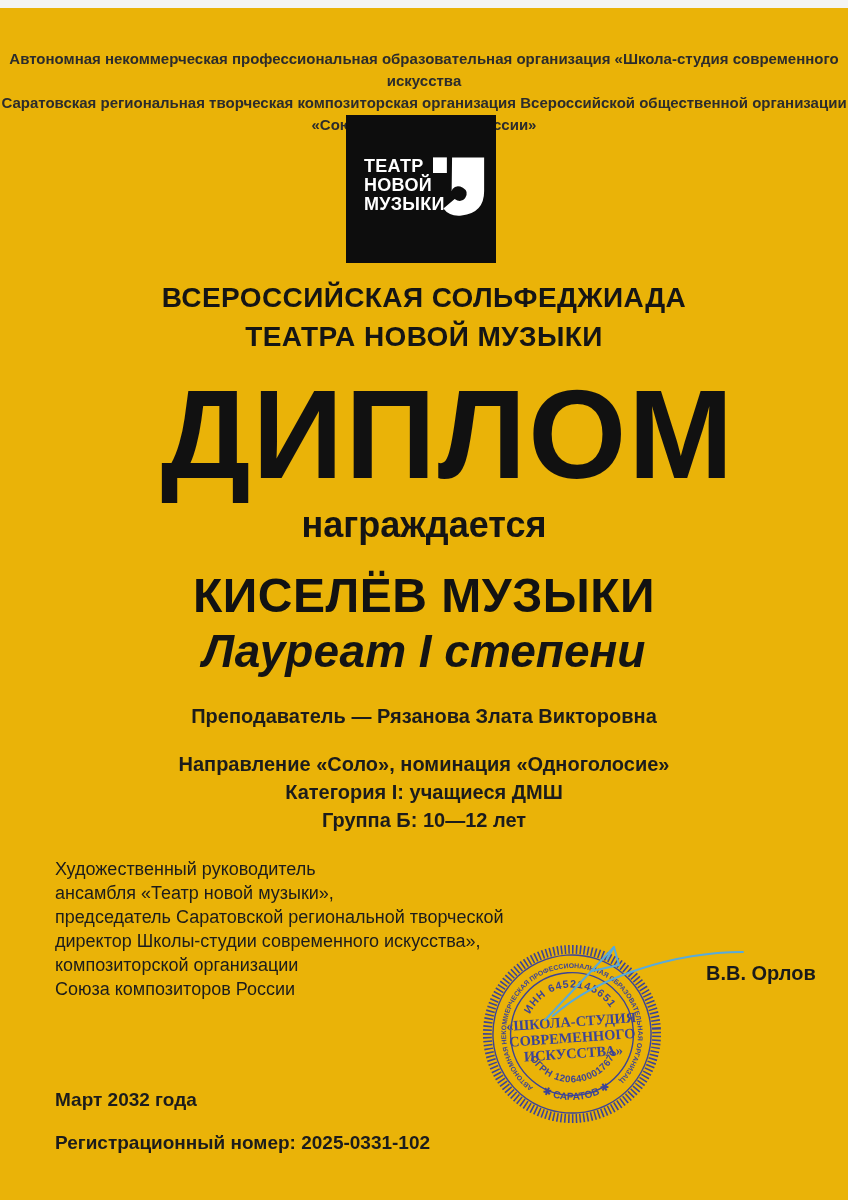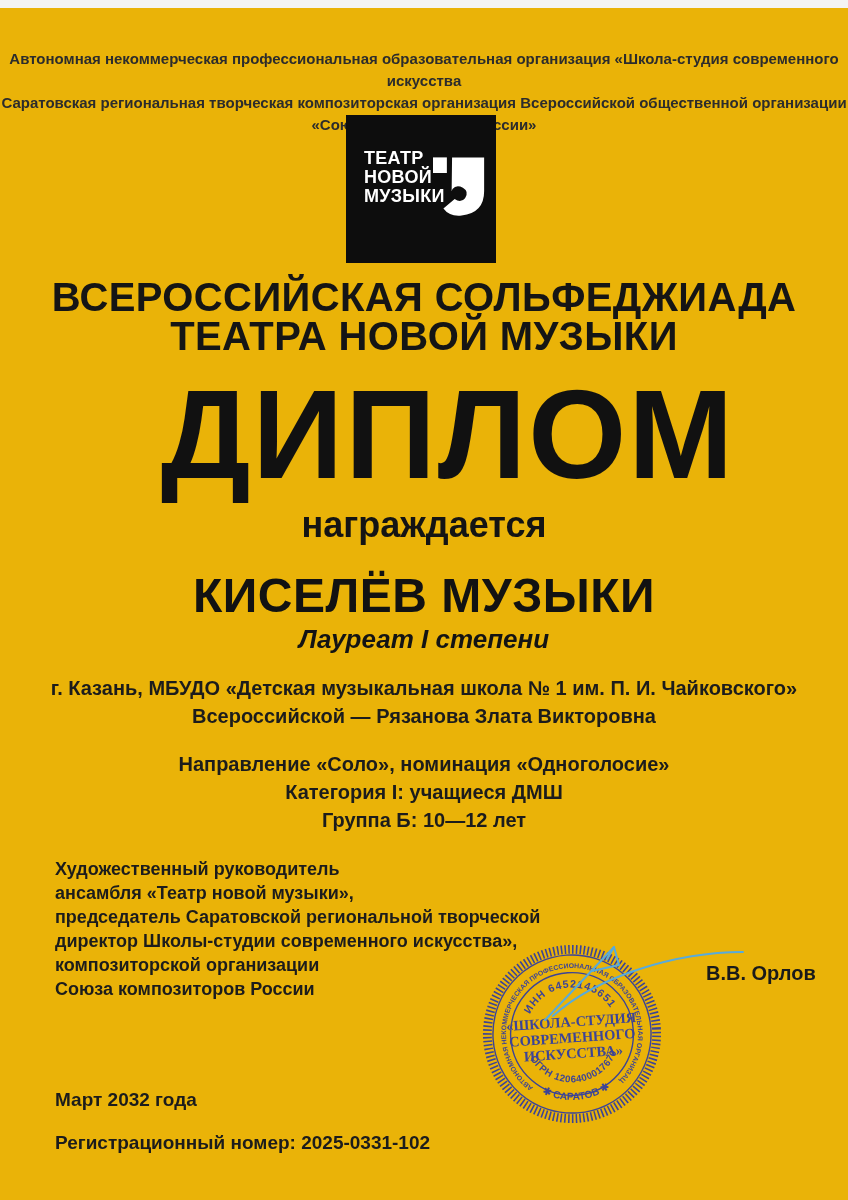--- a/index.html
+++ b/index.html
@@ -20,46 +20,46 @@
   }
   .centered{position:absolute;left:0;width:100%;text-align:center;}
 
   .org-header{top:40px;font-size:15px;line-height:22px;font-weight:bold;color:#2c2c2c;}
 
   .logo{
     position:absolute;left:346px;top:107px;width:150px;height:148px;
     background:#0d0d0d;
   }
   .logo-text{
-    position:absolute;left:18px;top:34px;
+    position:absolute;left:18px;top:42px;
     color:#ffffff;font-weight:bold;font-size:18px;line-height:19px;letter-spacing:.3px;
   }
   .logo-glyph{position:absolute;left:87px;top:38px;width:52px;height:66px;}
 
-  .event-title{top:270px;font-size:40px;line-height:39px;font-weight:bold;letter-spacing:.4px;color:#151515;}
+  .event-title{top:270px;font-size:28px;line-height:39px;font-weight:bold;letter-spacing:.4px;color:#151515;}
 
   .diploma-heading{
     top:372px;font-size:126px;line-height:110px;font-weight:bold;
     letter-spacing:2px;color:#111111;padding-left:48px;
   }
 
   .awarded-label{top:496px;font-size:36px;font-weight:bold;color:#141414;}
 
   .recipient-name{top:560px;font-size:48px;font-weight:bold;letter-spacing:.5px;color:#121212;}
 
-  .award-title{top:616px;font-size:26px;font-weight:bold;font-style:italic;color:#141414;}
+  .award-title{top:616px;font-size:46px;font-weight:bold;font-style:italic;color:#141414;}
 
   .school-line{top:669px;font-size:20px;font-weight:bold;}
   .teacher-line{top:697px;font-size:20px;font-weight:bold;}
 
   .nomination-block{top:742px;font-size:20px;line-height:28px;font-weight:bold;}
 
   .signatory-block{
     position:absolute;left:55px;top:849px;
-    font-size:18px;line-height:24px;font-weight:bold;text-align:left;
+    font-size:18px;line-height:24px;font-weight:normal;text-align:left;
   }
 
   .stamp{
     position:absolute;left:479px;top:933px;width:186px;height:186px;
     transform:rotate(-4deg);
     opacity:.92;
   }
   .signature-strokes{
     position:absolute;left:515px;top:918px;width:245px;height:105px;
     z-index:3;
@@ -102,22 +102,21 @@
     <div>ТЕАТРА НОВОЙ МУЗЫКИ</div>
   </div>
 
   <div class="centered diploma-heading">ДИПЛОМ</div>
 
   <div class="centered awarded-label">награждается</div>
 
   <div class="centered recipient-name">КИСЕЛЁВ МУЗЫКИ</div>
   <div class="centered award-title">Лауреат I степени</div>
 
-  <div class="centered school-line">г. Казань, МБУДО «Детская музыкальная школа № 1 им. П. И. Чайковского»</div>
-  <div class="centered teacher-line">Всероссийской — Рязанова Злата Викторовна</div>
+  <div class="centered teacher-line">Преподаватель — Рязанова Злата Викторовна</div>
 
   <div class="centered nomination-block">
     <div>Направление «Соло», номинация «Одноголосие»</div>
     <div>Категория I: учащиеся ДМШ</div>
     <div>Группа Б: 10—12 лет</div>
   </div>
 
   <div class="signatory-block">
     <div>Художественный руководитель</div>
     <div>ансамбля «Театр новой музыки»,</div>

